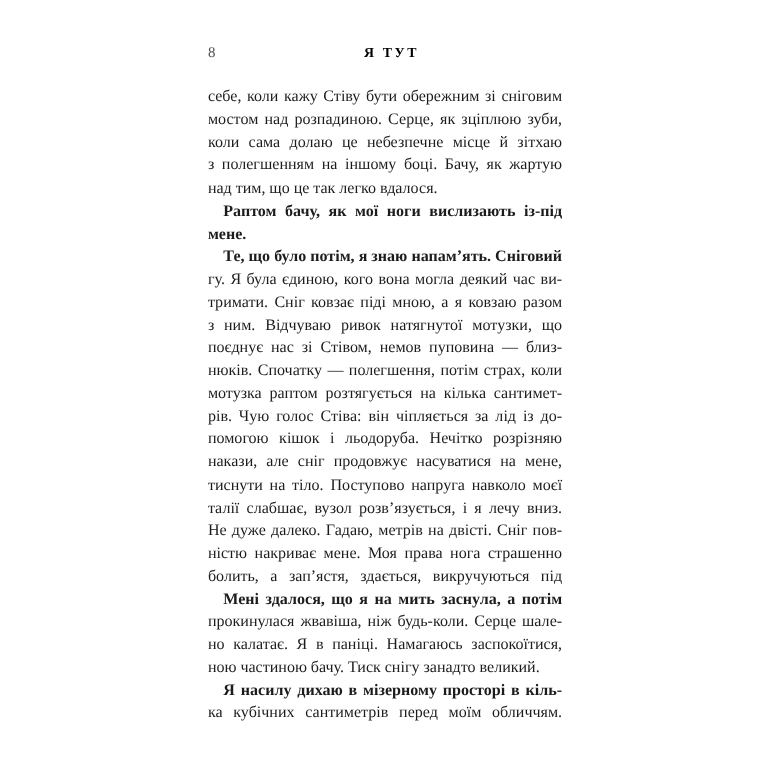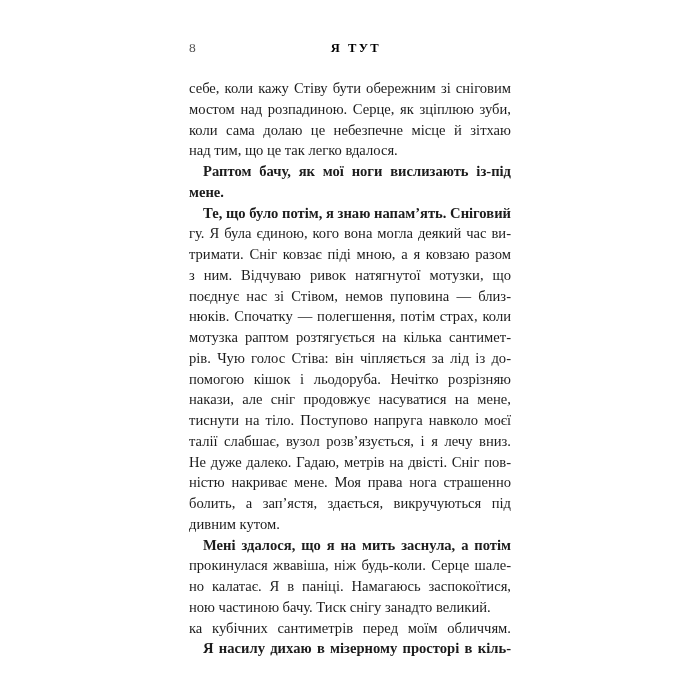--- a/index.html
+++ b/index.html
@@ -103,20 +103,21 @@
   <div class="running-head">
     <span class="folio">8</span>
     <span class="head-title">Я ТУТ</span>
   </div>
 
   <div class="textblock">
       <p class="para no-stretch" style="text-indent: 0px;">
         <span class="line">себе, коли кажу Стіву бути обережним зі сніговим</span>
         <span class="line">мостом над розпадиною. Серце, як зціплюю зуби,</span>
         <span class="line">коли сама долаю це небезпечне місце й зітхаю</span>
+        <span class="line">з полегшенням на іншому боці. Бачу, як жартую</span>
         <span class="line last">над тим, що це так легко вдалося.</span>
       </p>
       <p class="para no-stretch indent" style="text-indent: 0px;">
         <span class="line last first-indent">Раптом бачу, як мої ноги вислизають із-під мене.</span>
       </p>
       <p class="para no-stretch indent" style="text-indent: 0px;">
         <span class="line first-indent">Те, що було потім, я знаю напамʼять. Сніговий</span>
         <span class="line">гу. Я була єдиною, кого вона могла деякий час ви-</span>
         <span class="line">тримати. Сніг ковзає піді мною, а я ковзаю разом</span>
         <span class="line">з ним. Відчуваю ривок натягнутої мотузки, що</span>
@@ -124,27 +125,26 @@
         <span class="line">нюків. Спочатку — полегшення, потім страх, коли</span>
         <span class="line">мотузка раптом розтягується на кілька сантимет-</span>
         <span class="line">рів. Чую голос Стіва: він чіпляється за лід із до-</span>
         <span class="line">помогою кішок і льодоруба. Нечітко розрізняю</span>
         <span class="line">накази, але сніг продовжує насуватися на мене,</span>
         <span class="line">тиснути на тіло. Поступово напруга навколо моєї</span>
         <span class="line">талії слабшає, вузол розвʼязується, і я лечу вниз.</span>
         <span class="line">Не дуже далеко. Гадаю, метрів на двісті. Сніг пов-</span>
         <span class="line">ністю накриває мене. Моя права нога страшенно</span>
         <span class="line">болить, а запʼястя, здається, викручуються під</span>
-        <span class="line last">дивним кутом.</span>
       </p>
       <p class="para no-stretch indent" style="text-indent: 0px;">
         <span class="line first-indent">Мені здалося, що я на мить заснула, а потім</span>
         <span class="line">прокинулася жвавіша, ніж будь-коли. Серце шале-</span>
         <span class="line">но калатає. Я в паніці. Намагаюсь заспокоїтися,</span>
         <span class="line last">ною частиною бачу. Тиск снігу занадто великий.</span>
       </p>
       <p class="para no-stretch indent" style="text-indent: 0px;">
+        <span class="line first-indent">Я насилу дихаю в мізерному просторі в кіль-</span>
         <span class="line">ка кубічних сантиметрів перед моїм обличчям.</span>
-        <span class="line first-indent">Я насилу дихаю в мізерному просторі в кіль-</span>
       </p>
     </div>
 
 </div>
 
 </body></html>

